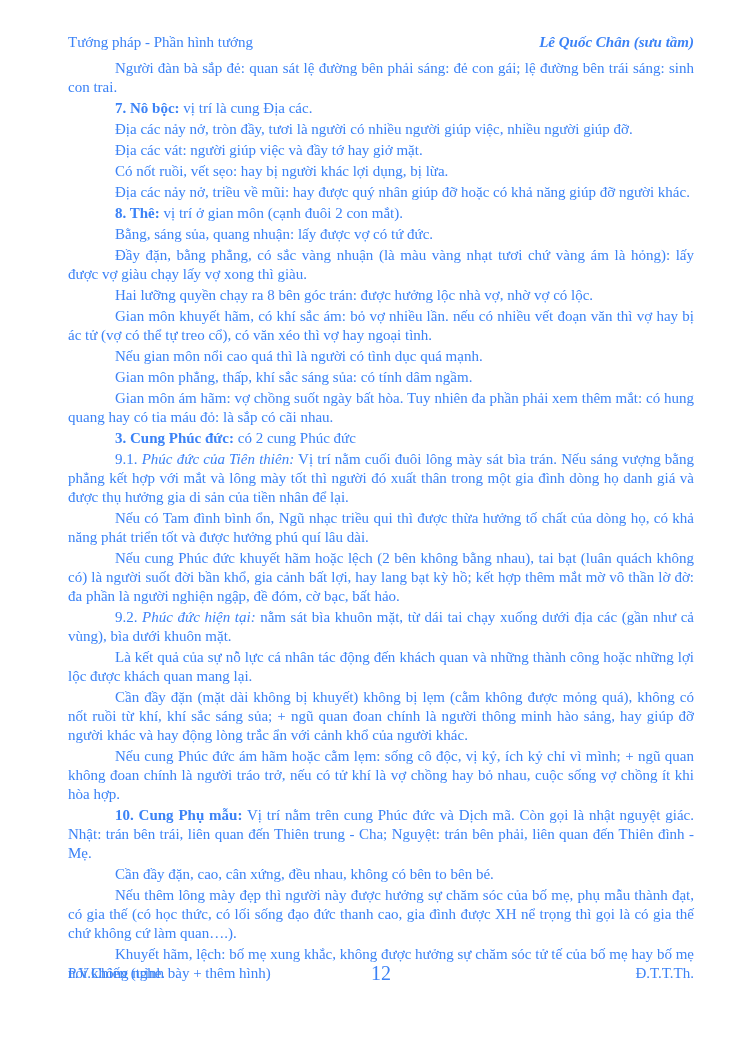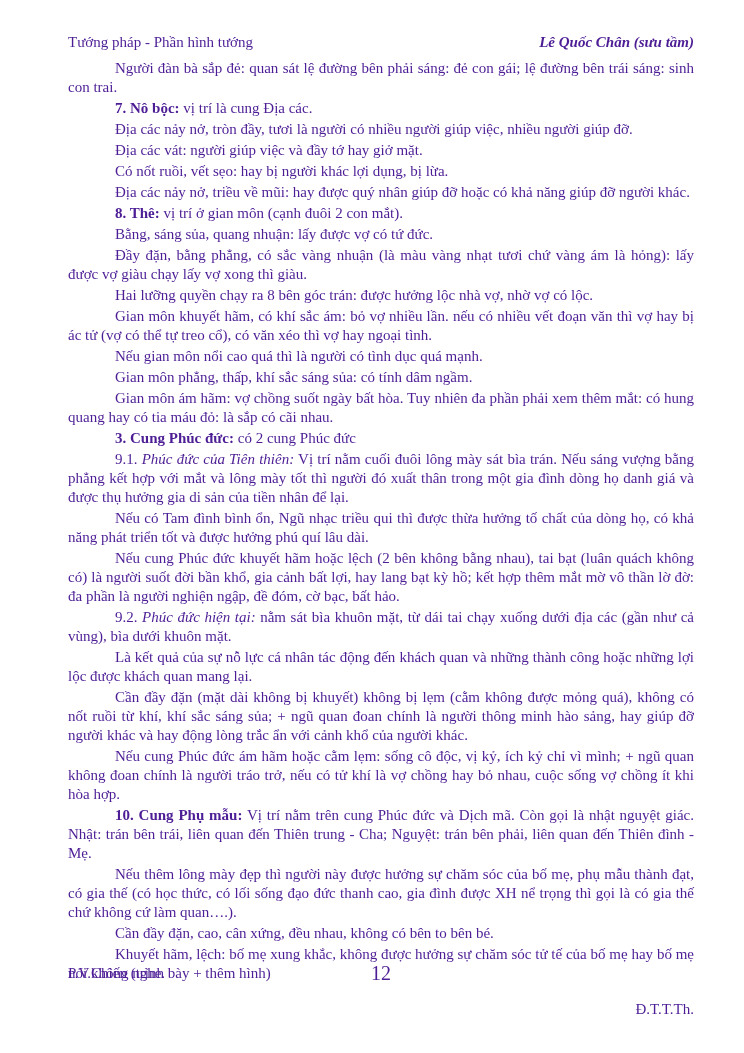--- a/index.html
+++ b/index.html
@@ -3,21 +3,21 @@
 <meta charset="utf-8">
 <style>
   html, body { margin: 0; padding: 0; background: #e8e8e8; }
   .page {
     position: relative;
     width: 744px;
     height: 1053px;
     margin: 0 auto;
     background: #ffffff;
     font-family: "Liberation Serif", serif;
-    color: #4c1d95;
+    color: #3b82f6;
     overflow: hidden;
   }
   .header {
     position: absolute;
     top: 33px;
     left: 68px;
     width: 626px;
     display: flex;
     justify-content: space-between;
     font-size: 15px;
@@ -43,21 +43,21 @@
   .footer {
     position: absolute;
     top: 964px;
     left: 68px;
     width: 626px;
     height: 22px;
     font-size: 15px;
     line-height: 19px;
   }
   .footer-left  { position: absolute; left: 0; top: 0; }
-  .footer-right { position: absolute; right: 0; top: 0; margin-top: 36px; }
+  .footer-right { position: absolute; right: 0; top: 0; }
   .footer-center {
     position: absolute;
     left: 50%;
     transform: translateX(-50%);
     top: 0;
     font-size: 20px;
   }
 </style>
 </head>
 <body>
@@ -86,22 +86,22 @@
       <p><span class="run-normal">Gian môn ám hãm: vợ chồng suốt ngày bất hòa. Tuy nhiên đa phần phải xem thêm mắt: có hung quang hay có tia máu đỏ: là sắp có cãi nhau.</span></p>
       <p><span class="run-bold">3. Cung Phúc đức:</span><span class="run-normal"> có 2 cung Phúc đức</span></p>
       <p><span class="run-normal">9.1. </span><span class="run-italic">Phúc đức của Tiên thiên:</span><span class="run-normal"> Vị trí nằm cuối đuôi lông mày sát bìa trán. Nếu sáng vượng bằng phẳng kết hợp với mắt và lông mày tốt thì người đó xuất thân trong một gia đình dòng họ danh giá và được thụ hưởng gia di sản của tiền nhân để lại.</span></p>
       <p><span class="run-normal">Nếu có Tam đình bình ổn, Ngũ nhạc triều qui thì được thừa hưởng tố chất của dòng họ, có khả năng phát triển tốt và được hưởng phú quí lâu dài.</span></p>
       <p><span class="run-normal">Nếu cung Phúc đức khuyết hãm hoặc lệch (2 bên không bằng nhau), tai bạt (luân quách không có) là người suốt đời bần khổ, gia cảnh bất lợi, hay lang bạt kỳ hồ; kết hợp thêm mắt mờ vô thần lờ đờ: đa phần là người nghiện ngập, đề đóm, cờ bạc, bất hảo.</span></p>
       <p><span class="run-normal">9.2. </span><span class="run-italic">Phúc đức hiện tại:</span><span class="run-normal"> nằm sát bìa khuôn mặt, từ dái tai chạy xuống dưới địa các (gần như cả vùng), bìa dưới khuôn mặt.</span></p>
       <p><span class="run-normal">Là kết quả của sự nỗ lực cá nhân tác động đến khách quan và những thành công hoặc những lợi lộc được khách quan mang lại.</span></p>
       <p><span class="run-normal">Cần đầy đặn (mặt dài không bị khuyết) không bị lẹm (cằm không được mỏng quá), không có nốt ruồi từ khí, khí sắc sáng sủa; + ngũ quan đoan chính là người thông minh hào sảng, hay giúp đỡ người khác và hay động lòng trắc ẩn với cảnh khổ của người khác.</span></p>
       <p><span class="run-normal">Nếu cung Phúc đức ám hãm hoặc cằm lẹm: sống cô độc, vị kỷ, ích kỷ chỉ vì mình; + ngũ quan không đoan chính là người tráo trở, nếu có tử khí là vợ chồng hay bỏ nhau, cuộc sống vợ chồng ít khi hòa hợp.</span></p>
       <p><span class="run-bold">10. Cung Phụ mẫu:</span><span class="run-normal"> Vị trí nằm trên cung Phúc đức và Dịch mã. Còn gọi là nhật nguyệt giác. Nhật: trán bên trái, liên quan đến Thiên trung - Cha; Nguyệt: trán bên phải, liên quan đến Thiên đình - Mẹ.</span></p>
+      <p><span class="run-normal">Cần đầy đặn, cao, cân xứng, đều nhau, không có bên to bên bé.</span></p>
       <p><span class="run-normal">Nếu thêm lông mày đẹp thì người này được hưởng sự chăm sóc của bố mẹ, phụ mẫu thành đạt, có gia thế (có học thức, có lối sống đạo đức thanh cao, gia đình được XH nể trọng thì gọi là có gia thế chứ không cứ làm quan….).</span></p>
-      <p><span class="run-normal">Cần đầy đặn, cao, cân xứng, đều nhau, không có bên to bên bé.</span></p>
       <p><span class="run-normal">Khuyết hãm, lệch: bố mẹ xung khắc, không được hưởng sự chăm sóc tử tế của bố mẹ hay bố mẹ nói không nghe.</span></p>
     </div>
 
   <div class="footer">
     <span class="footer-left">P.V.Chiến (trình bày + thêm hình)</span>
     <span class="footer-center">12</span>
     <span class="footer-right">Đ.T.T.Th.</span>
   </div>
 
 </div>

